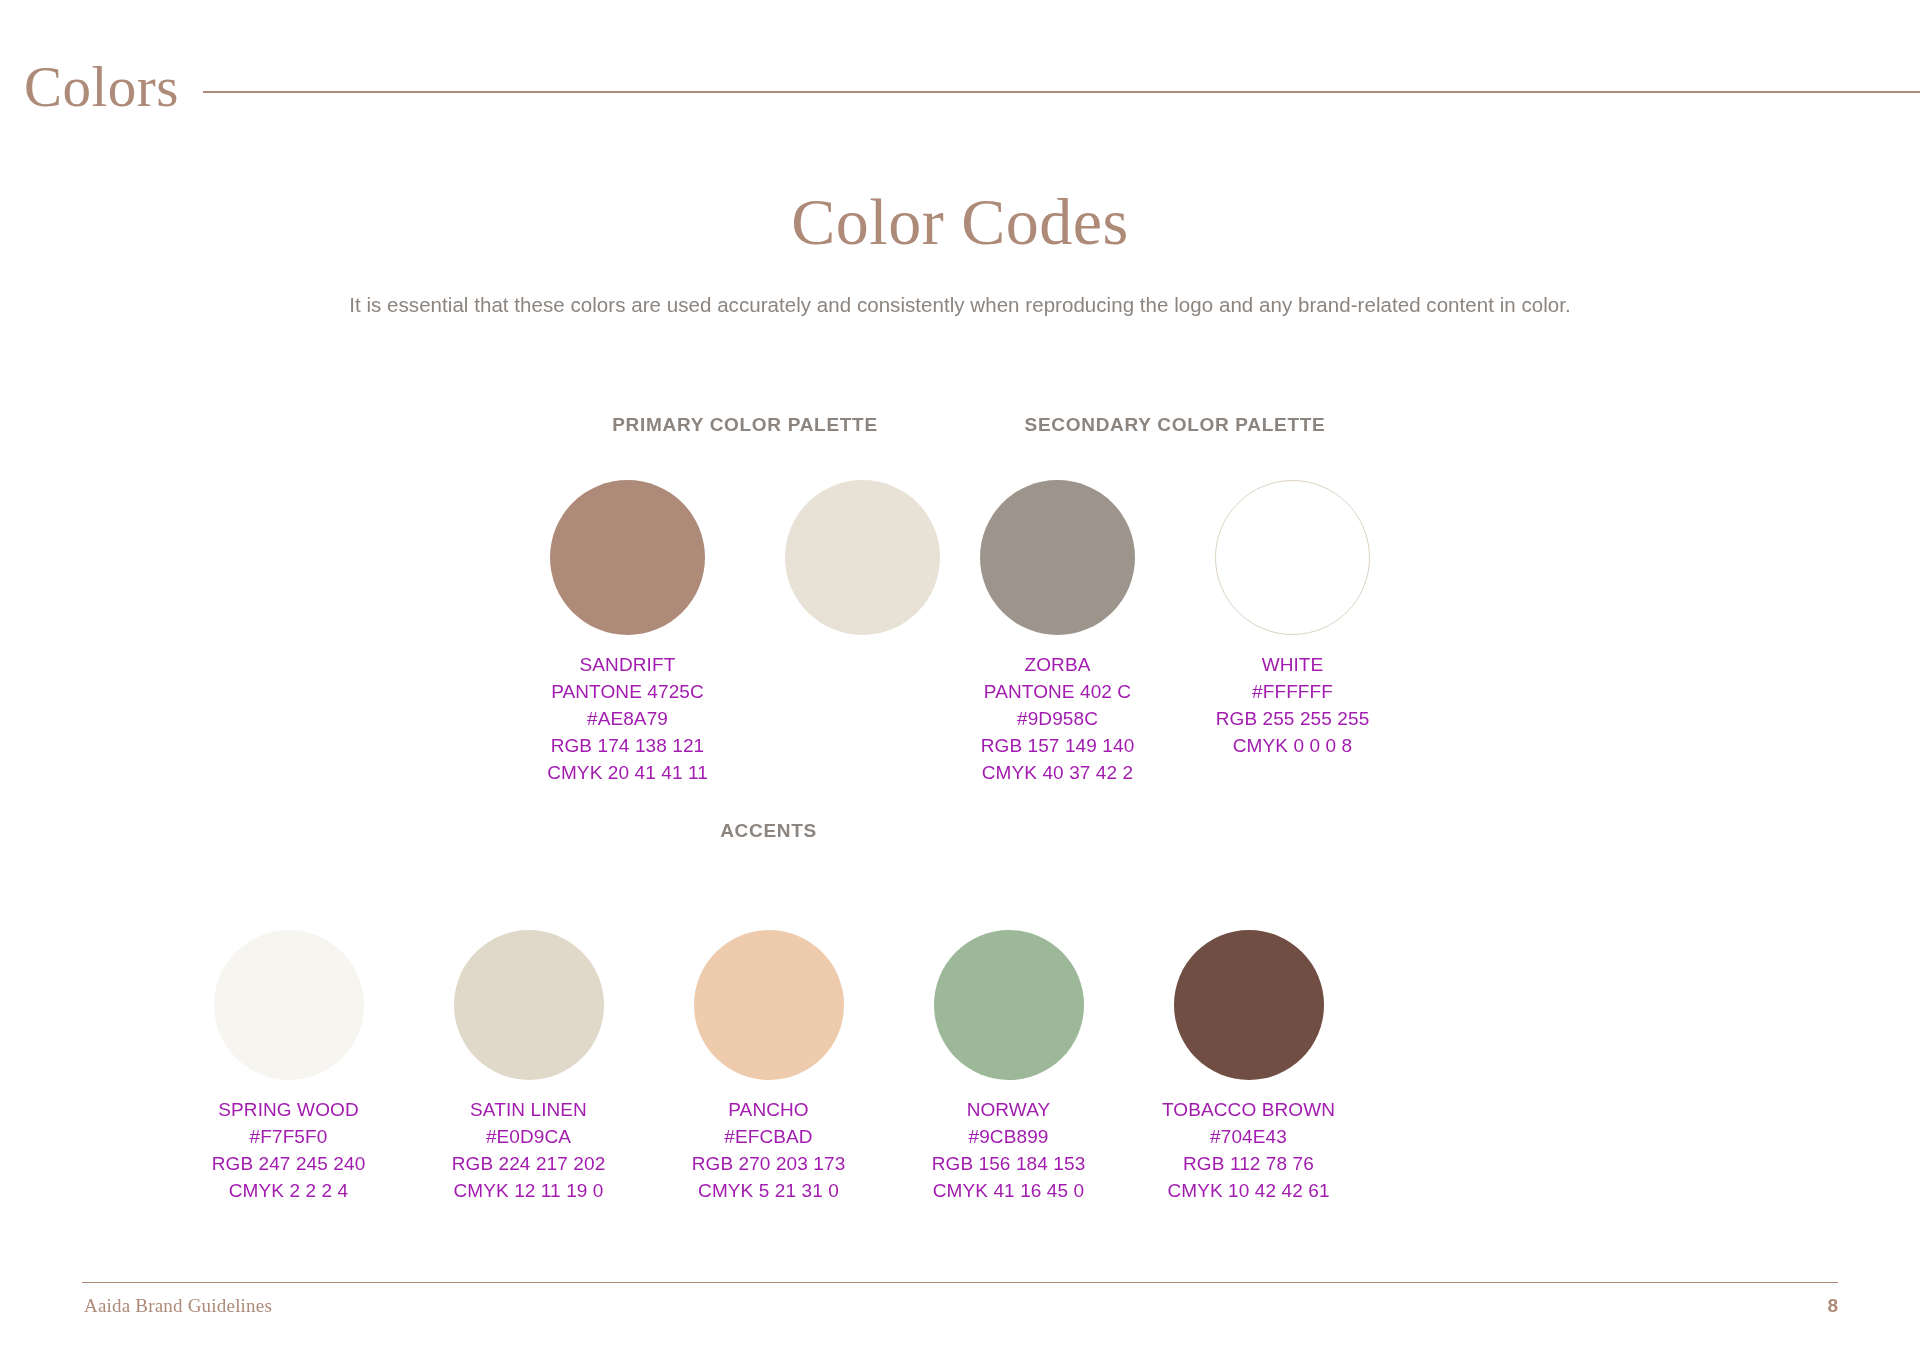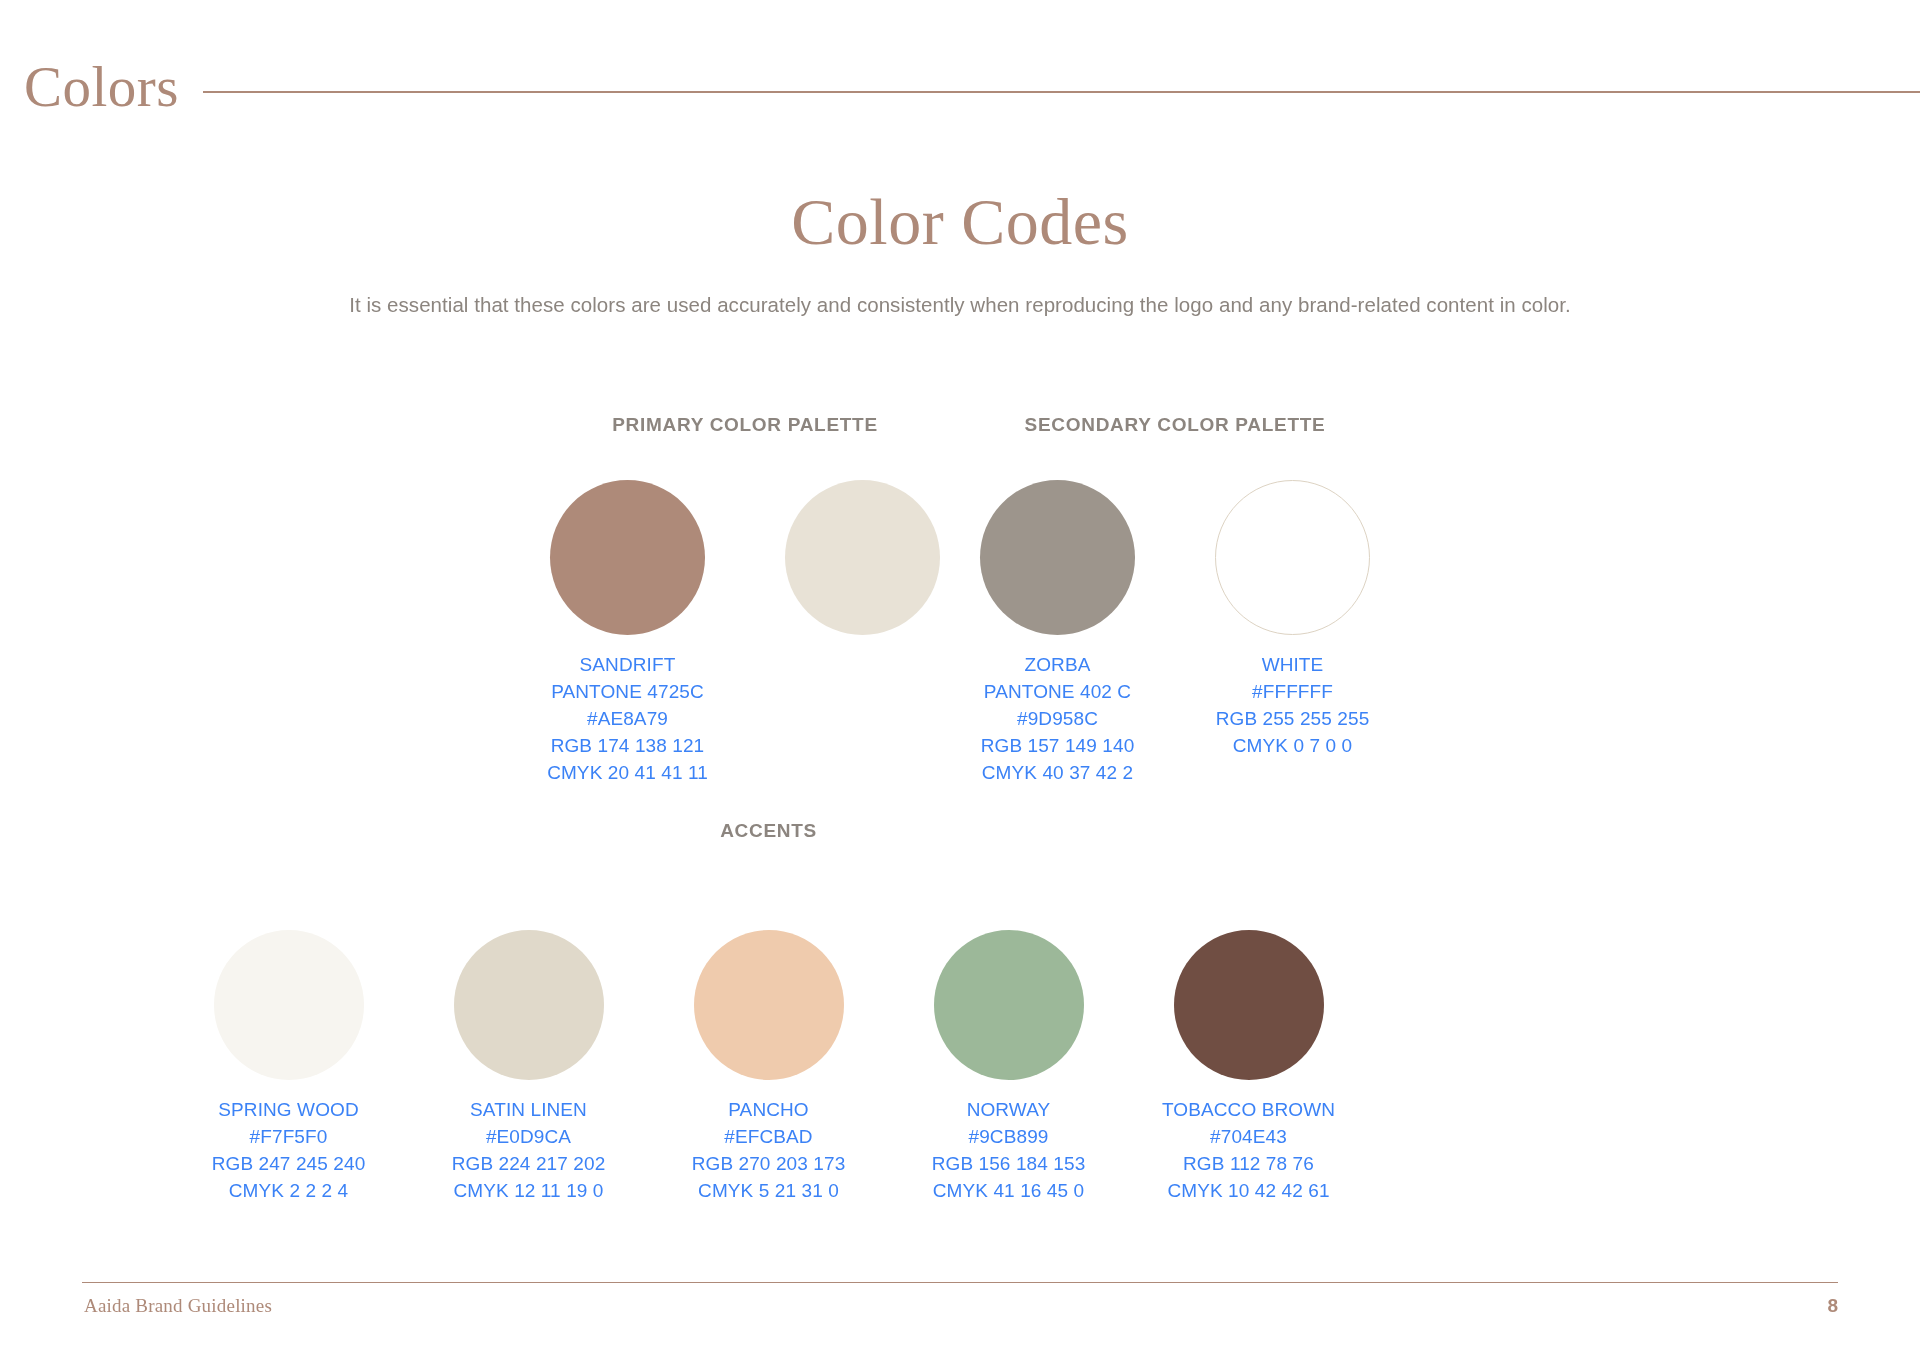--- a/index.html
+++ b/index.html
@@ -112,21 +112,21 @@
     box-sizing: border-box;
   }
   .swatch-dot.outlined {
     border: 1.5px solid #DDD3C3;
   }
   .swatch-info {
     margin-top: 17px;
     text-align: center;
     font-size: 19px;
     line-height: 1.42;
-    color: #3b82f6;
+    color: #a21caf;
     letter-spacing: 0.1px;
     white-space: nowrap;
   }
   .swatch-info div { display: block; }
 
   
   .accents-section {
     position: absolute;
     top: 820px;
     left: 0;
@@ -219,21 +219,21 @@
             <div>RGB 157 149 140</div>
             <div>CMYK 40 37 42 2</div>
           </div>
         </div>
         <div class="swatch">
           <div class="swatch-dot outlined" style="background: rgb(255, 255, 255);"></div>
           <div class="swatch-info">
             <div>WHITE</div>
             <div>#FFFFFF</div>
             <div>RGB 255 255 255</div>
-            <div>CMYK 0 7 0 0</div>
+            <div>CMYK 0 0 0 8</div>
           </div>
         </div>
       </div>
     </div>
   </div>
 
 <div class="accents-section">
   <div class="palette-heading">ACCENTS</div>
   <div class="accents-row swatch-row" id="accents-row">
       <div class="swatch">

